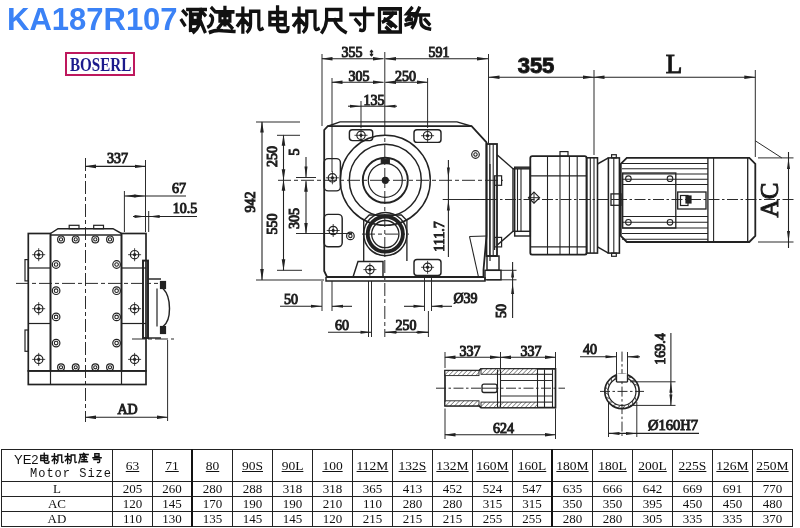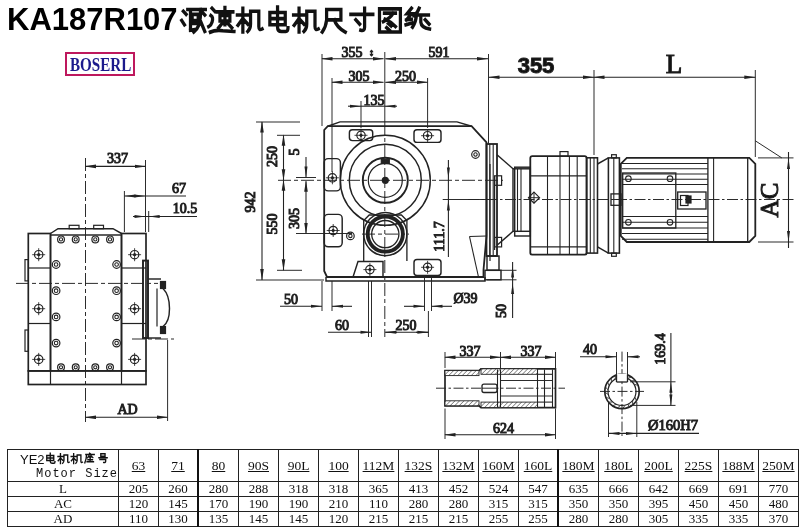--- a/index.html
+++ b/index.html
@@ -1,22 +1,22 @@
 <!DOCTYPE html>
 <html><head>
 <meta charset="utf-8">
 <style>
 html,body{margin:0;padding:0;background:#fff;}
 body{width:800px;height:528px;position:relative;font-family:"Liberation Sans",sans-serif;overflow:hidden;}
 #title{position:absolute;left:7px;top:2px;height:36px;display:flex;align-items:center;}
-#title .lat{font:bold 31px "Liberation Sans",sans-serif;color:#000000;letter-spacing:0px;}
+#title .lat{font:bold 31px "Liberation Sans",sans-serif;color:#3b82f6;letter-spacing:0px;}
 #logo{position:absolute;left:65px;top:52px;width:66px;height:20px;border:2px solid #be185d;overflow:hidden;}
 #logo span{display:inline-block;font:bold 21px "Liberation Serif",serif;color:#1c1a8c;line-height:20px;transform:scale(0.72,0.93);transform-origin:0 50%;white-space:nowrap;margin-left:3px;}
 #draw{position:absolute;left:0;top:0;}
-table{position:absolute;left:7px;top:449px;border-collapse:collapse;table-layout:fixed;}
+table{position:absolute;left:1px;top:449px;border-collapse:collapse;table-layout:fixed;}
 td{border:1px solid #222;text-align:center;vertical-align:middle;padding:0;font:13.5px "Liberation Serif",serif;color:#111;overflow:hidden;}
 tr.h td{height:29px;}
 tr.d td{height:14px;line-height:14px;font-size:13px;}
 td.w{width:110px;}
 td.c{width:39px;text-decoration:underline;}
 .thk{border-right:2px solid #111 !important;}
 #mhead{font:12px "Liberation Mono",monospace;letter-spacing:1px;text-align:right;}
 </style>
 </head>
 <body>
@@ -473,21 +473,21 @@
         <td class="c">100</td>
         <td class="c">112M</td>
         <td class="c">132S</td>
         <td class="c">132M</td>
         <td class="c">160M</td>
         <td class="c thk" style="width:38px">160L</td>
         <td class="c">180M</td>
         <td class="c">180L</td>
         <td class="c">200L</td>
         <td class="c">225S</td>
-        <td class="c">188M</td>
+        <td class="c">126M</td>
         <td class="c">250M</td>
 </tr>
 <tr class="d">
         <td>L</td>
         <td>205</td>
         <td class="thk">260</td>
         <td>280</td>
         <td>288</td>
         <td>318</td>
         <td>318</td>

